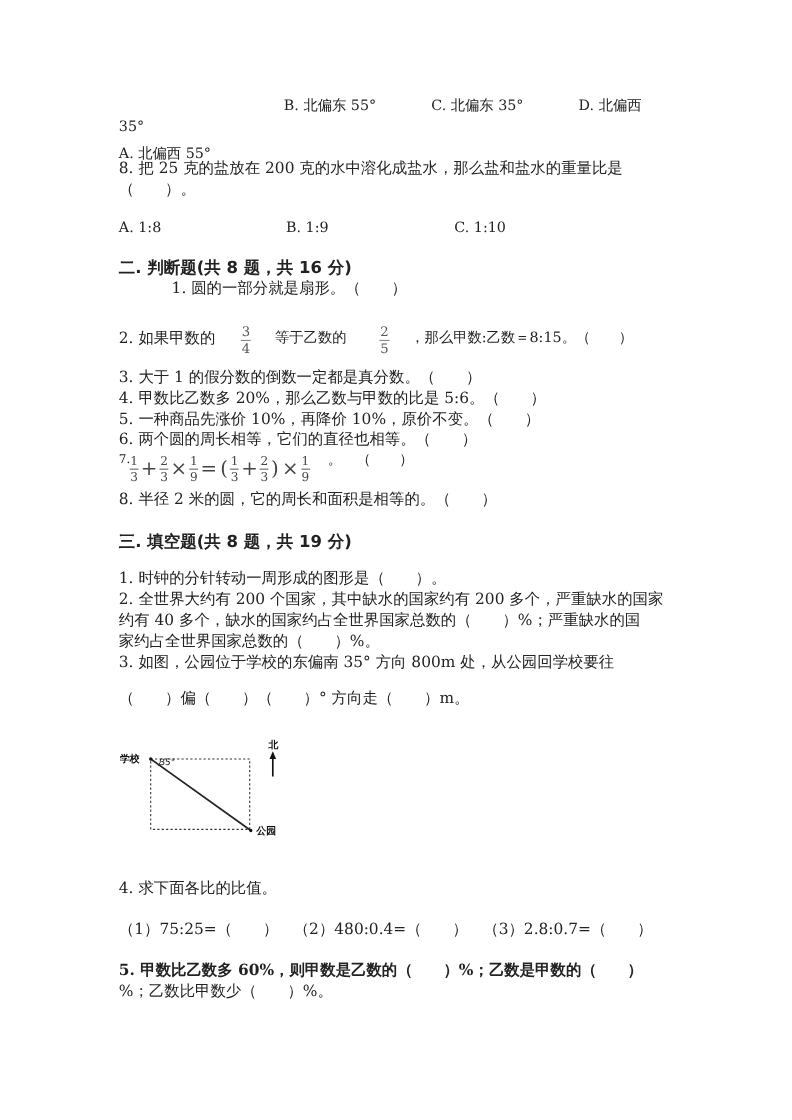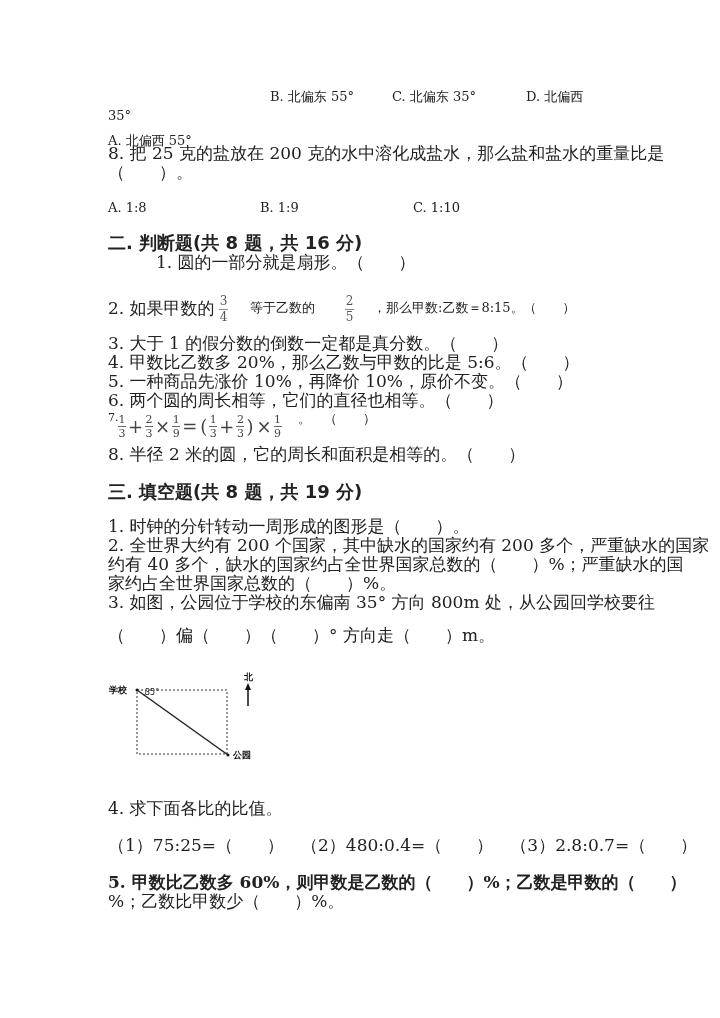--- a/index.html
+++ b/index.html
@@ -1,37 +1,37 @@
 <!DOCTYPE html>
 <html><head>
 <meta charset="utf-8">
 <style>
   html, body { margin: 0; padding: 0; background: #ffffff; }
   body { width: 720px; height: 1018px; position: relative; overflow: hidden;
          font-family: "DejaVu Serif", "Liberation Serif", serif; color: #222; }
-  .line { position: absolute; left: 108px; font-size: 17px; white-space: pre; line-height: 16px; }
-  .heading { font-family: "DejaVu Sans", "Liberation Sans", sans-serif; font-weight: bold; font-size: 18px; }
+  .line { position: absolute; left: 108px; font-size: 14px; white-space: pre; line-height: 16px; }
+  .heading { font-family: "DejaVu Sans", "Liberation Sans", sans-serif; font-weight: bold; font-size: 15px; }
   .opt { position: absolute; font-size: 13px; white-space: pre; line-height: 16px; }
   .frac { position: absolute; display: inline-flex; flex-direction: column; align-items: center;
           font-size: 12px; line-height: 13px; color: #555; }
   .frac .bar { width: 9px; border-top: 1px solid #888; margin: 1px 0; }
   .eq { position: absolute; left: 118px; top: 414px; font-size: 18px; color: #444;
         display: flex; align-items: center; gap: 1px; }
   .eq .f { display: inline-flex; flex-direction: column; align-items: center; font-size: 11px; line-height: 11px; }
   .eq .f .bar { width: 8px; border-top: 1px solid #666; margin: 1px 0; }
   .eq .op { font-size: 18px; padding: 0 1px; }
   .diagram { position: absolute; left: 100px; top: 668px; width: 170px; height: 100px; }
   .diagram .lbl { position: absolute; font-family: "DejaVu Sans", "Liberation Sans", sans-serif;
                   font-size: 9px; font-weight: bold; color: #111; }
 </style>
 </head>
 <body>
 
 <div class="opt" style="left:108px; top:89px;margin-top:44px;">A. 北偏西 55°</div>
-<div class="opt" style="left:258px; top:89px;margin-left:12px;">B. 北偏东 55°</div>
+<div class="opt" style="left:258px; top:89px;">B. 北偏东 55°</div>
 <div class="opt" style="left:392px; top:89px;">C. 北偏东 35°</div>
 <div class="opt" style="left:526px; top:89px;">D. 北偏西</div>
 <div class="opt" style="left:108px; top:108px;">35°</div>
 
 <div class="line" style="top:145px;">8. 把 25 克的盐放在 200 克的水中溶化成盐水，那么盐和盐水的重量比是</div>
 <div class="line" style="top:164px;">（　　）。</div>
 <div class="opt" style="left:108px; top:200px;">A. 1:8</div>
 <div class="opt" style="left:260px; top:200px;">B. 1:9</div>
 <div class="opt" style="left:413px; top:200px;">C. 1:10</div>
 

